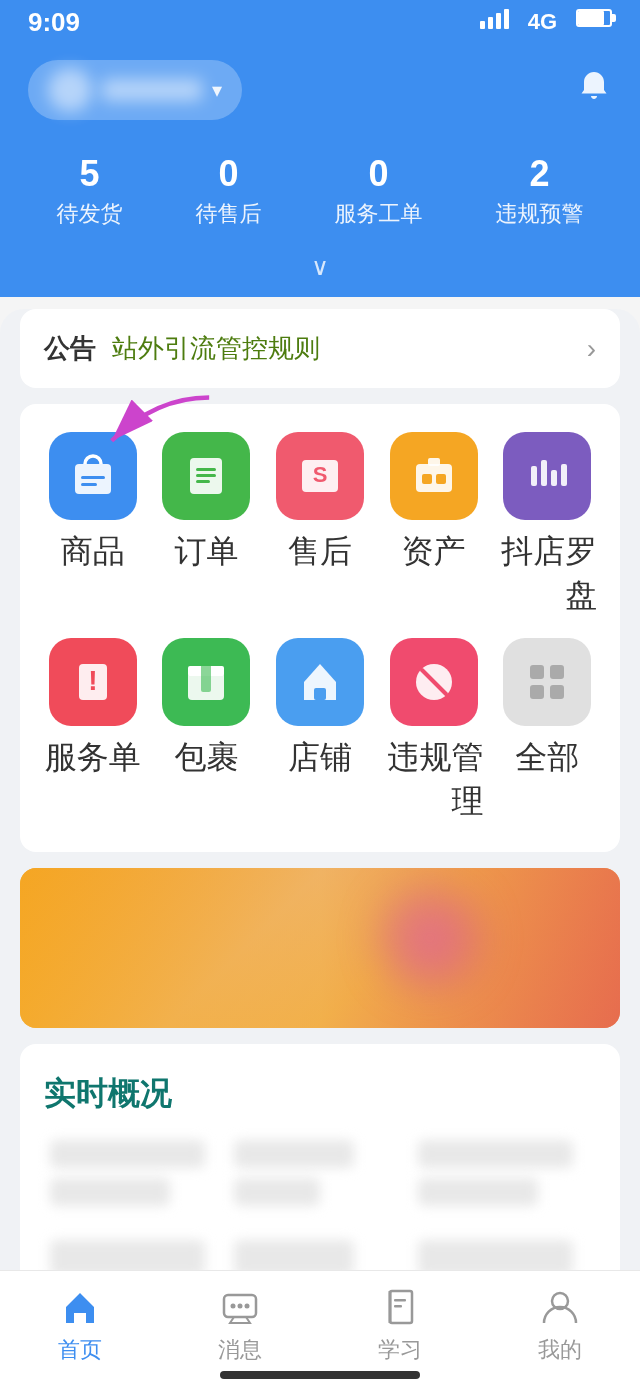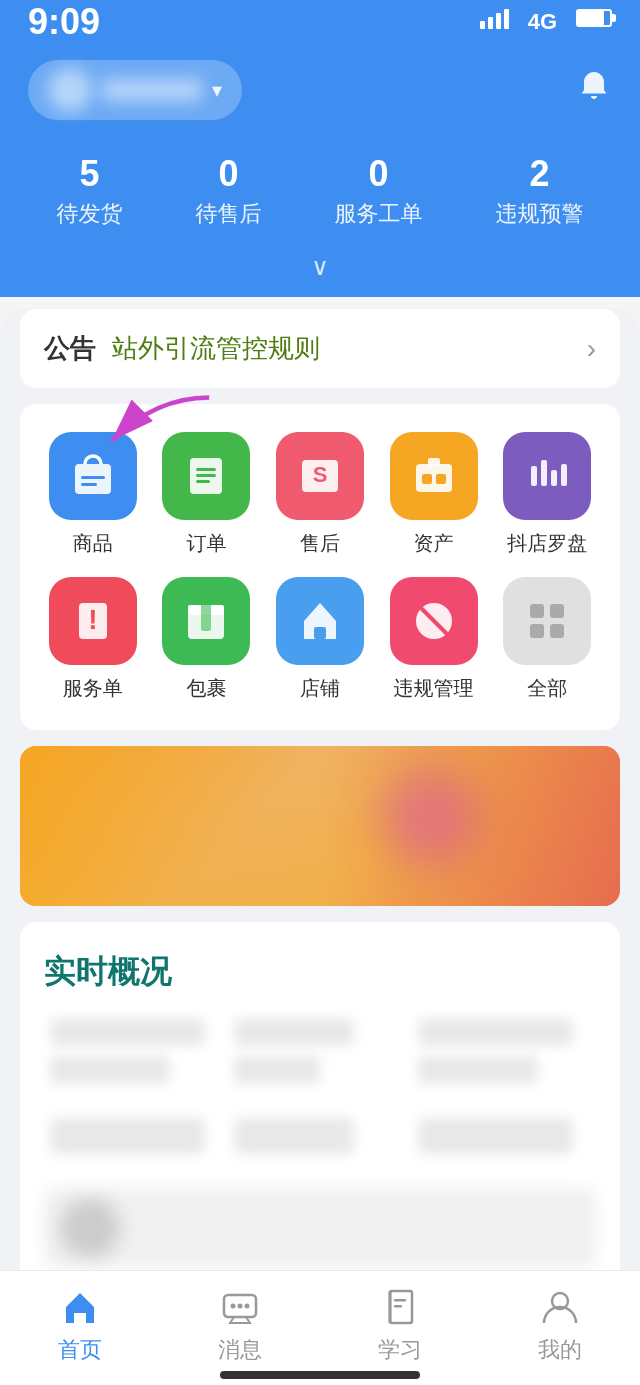--- a/index.html
+++ b/index.html
@@ -17,21 +17,21 @@
     .status-bar {
       background: #3d8ef0;
       height: 44px;
       display: flex;
       align-items: center;
       justify-content: space-between;
       padding: 0 28px;
     }
     .status-time {
       color: white;
-      font-size: 36px;
+      font-size: 26px;
       font-weight: 600;
     }
     .status-icons {
       display: flex;
       align-items: flex-start;
       gap: 19px;
       color: white;
       font-size: 20px;
     }
     .battery-icon {
@@ -197,23 +197,23 @@
     .icon-box {
       width: 88px;
       height: 88px;
       border-radius: 22px;
       display: flex;
       align-items: center;
       justify-content: center;
       position: relative;
     }
     .icon-label {
-      font-size: 20px;
+      font-size: 32px;
       color: #333;
-      text-align: left;
+      text-align: right;
     }
 
     
     .icon-blue { background: #3d8ef0; }
     .icon-green { background: #44b74a; }
     .icon-red { background: #f05a6e; }
     .icon-orange { background: #f5a623; }
     .icon-purple { background: #7c5cbf; }
     .icon-pink-red { background: #f04b5a; }
     .icon-green2 { background: #3dba54; }

